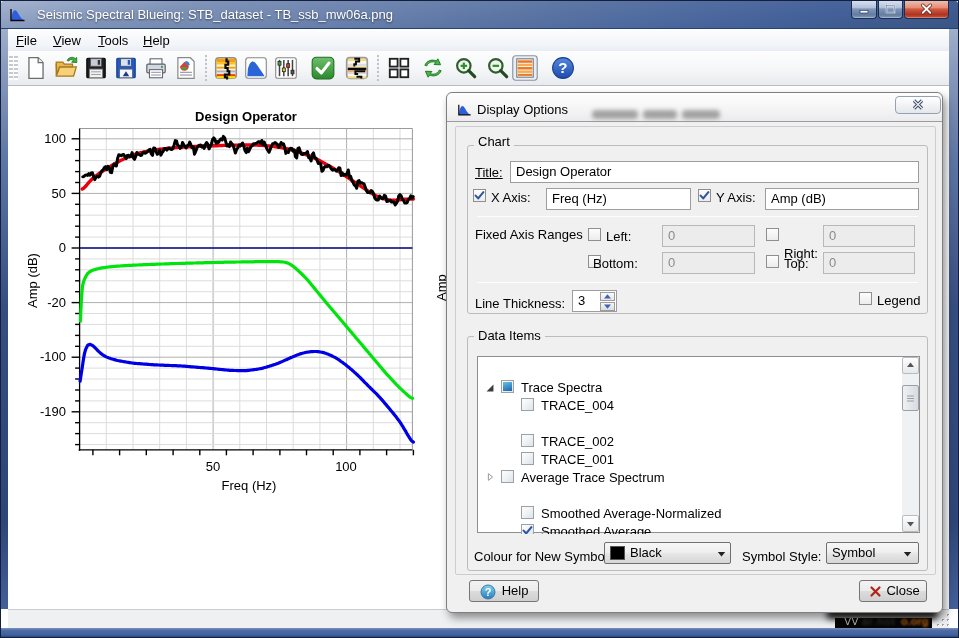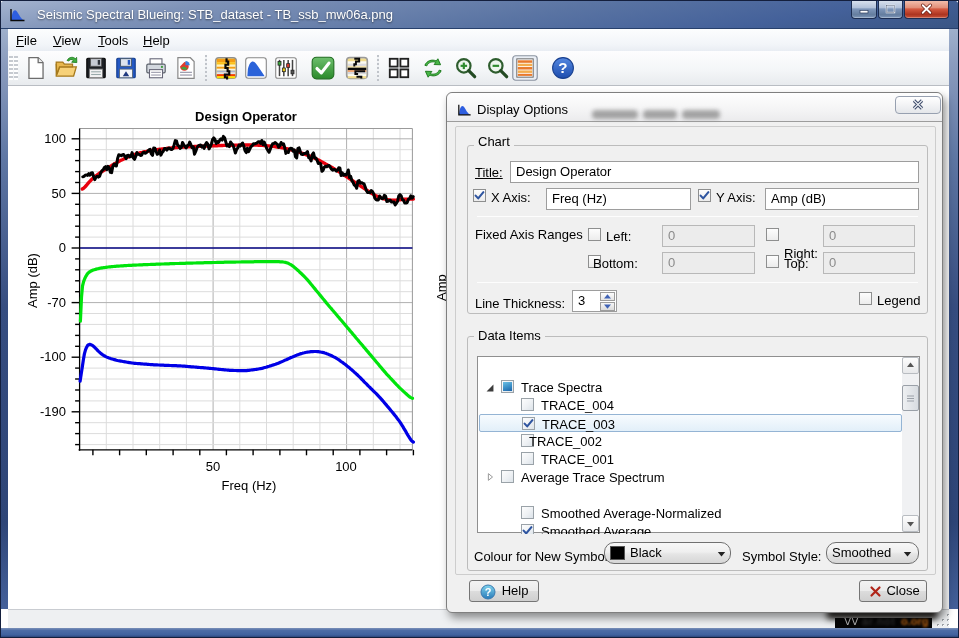--- a/index.html
+++ b/index.html
@@ -59,21 +59,21 @@
 #dlgtitletext{position:absolute;left:30px;top:9px}
 #dlgclose{position:absolute;left:448px;top:3px;width:46px;height:18px;border:1px solid #97a0b0;border-radius:4px;
  background:linear-gradient(180deg,#ffffff 0,#f1f2f4 55%,#e4e6ea 100%)}
 .smudge{position:absolute;background:#8f8f8f;filter:blur(2.2px);border-radius:4px;opacity:.8}
 .group{position:absolute;border:1px solid #bcbcbc;border-radius:3px}
 .lbl{position:absolute;white-space:nowrap}
 .field{position:absolute;height:22px;background:#fff;border:1px solid #9d9d9d;padding:2px 0 0 5px;white-space:nowrap}
 .field.dis{background:#ececec;border:1px solid #b8b8b8;color:#8b8b8b}
 .cb{position:absolute;width:13px;height:13px;background:linear-gradient(180deg,#fdfdfd,#ececec);border:1px solid #8e8f8f}
 .sep{position:absolute;height:1px;background:#cfcfcf;border-bottom:1px solid #fdfdfd}
-.combo{position:absolute;height:22px;border:1px solid #707070;border-radius:10px;
+.combo{position:absolute;height:22px;border:1px solid #707070;border-radius:2px;
  background:linear-gradient(180deg,#f7f7f7 0,#efefef 45%,#e5e5e5 55%,#d6d6d6 100%);padding:2px 0 0 6px}
 .btn{position:absolute;height:22px;border:1px solid #757575;border-radius:3px;
  background:linear-gradient(180deg,#f3f3f3 0,#ebebeb 48%,#dcdcdc 52%,#cfcfcf 100%);text-align:center;padding-top:2px}
 
 #tree{position:absolute;left:30px;top:263px;width:443px;height:177px;background:#fff;border:1px solid #8f8f8f}
 #treehdr{position:absolute;left:0;top:0;width:424px;height:20px;
  background:linear-gradient(180deg,#ffffff 0,#f6f7f9 60%,#eef0f3 100%);border-bottom:1px solid #d4d6da;border-right:1px solid #d4d6da;padding:2px 0 0 6px}
 .trow{position:absolute;left:1px;width:423px;height:18px}
 .trow span{position:absolute;top:2px}
 .tsel{background:linear-gradient(180deg,#f7fbfe 0,#e2eff9 100%);border:1px solid #94b4d4;border-radius:2px}
@@ -356,21 +356,21 @@
 <line x1="413.4" y1="363.8" x2="413.4" y2="369.3" stroke="#000" stroke-width="1.4"></line>
 <polyline points="82.3,103.0 83.6,102.2 84.9,101.0 86.3,99.5 87.6,97.9 88.9,96.4 90.3,94.9 91.6,93.5 92.9,92.3 94.3,91.2 95.6,90.1 97.0,89.1 98.3,88.1 99.6,87.2 101.0,86.2 102.3,85.4 103.6,84.5 105.0,83.7 106.3,82.8 107.6,82.0 109.0,81.2 110.3,80.4 111.6,79.6 113.0,78.8 114.3,78.0 115.6,77.2 117.0,76.5 118.3,75.8 119.6,75.0 121.0,74.3 122.3,73.7 123.7,73.0 125.0,72.4 126.3,71.7 127.7,71.1 129.0,70.5 130.3,69.9 131.7,69.4 133.0,68.9 134.3,68.5 135.7,68.1 137.0,67.7 138.3,67.3 139.7,67.0 141.0,66.7 142.3,66.4 143.7,66.0 145.0,65.7 146.3,65.5 147.7,65.2 149.0,65.0 150.4,64.7 151.7,64.5 153.0,64.3 154.4,64.1 155.7,63.8 157.0,63.6 158.4,63.4 159.7,63.2 161.0,63.1 162.4,62.9 163.7,62.8 165.0,62.6 166.4,62.5 167.7,62.3 169.0,62.2 170.4,62.1 171.7,61.9 173.1,61.8 174.4,61.7 175.7,61.6 177.1,61.5 178.4,61.4 179.7,61.3 181.1,61.2 182.4,61.1 183.7,61.1 185.1,61.0 186.4,60.9 187.7,60.8 189.1,60.8 190.4,60.7 191.7,60.6 193.1,60.6 194.4,60.5 195.7,60.4 197.1,60.4 198.4,60.3 199.8,60.2 201.1,60.2 202.4,60.1 203.8,60.1 205.1,60.1 206.4,60.0 207.8,60.0 209.1,59.9 210.4,59.9 211.8,59.8 213.1,59.8 214.4,59.7 215.8,59.7 217.1,59.7 218.4,59.6 219.8,59.6 221.1,59.5 222.4,59.5 223.8,59.4 225.1,59.4 226.4,59.4 227.8,59.3 229.1,59.3 230.5,59.3 231.8,59.2 233.1,59.2 234.5,59.2 235.8,59.1 237.1,59.1 238.5,59.1 239.8,59.0 241.1,59.0 242.5,59.0 243.8,59.0 245.1,59.0 246.5,59.0 247.8,59.0 249.1,59.0 250.5,59.0 251.8,59.0 253.1,59.0 254.5,59.0 255.8,59.1 257.2,59.1 258.5,59.2 259.8,59.3 261.2,59.4 262.5,59.4 263.8,59.5 265.2,59.6 266.5,59.7 267.8,59.9 269.2,60.0 270.5,60.1 271.8,60.3 273.2,60.4 274.5,60.6 275.8,60.8 277.2,61.0 278.5,61.2 279.9,61.4 281.2,61.6 282.5,61.9 283.9,62.1 285.2,62.4 286.5,62.7 287.9,63.0 289.2,63.3 290.5,63.6 291.9,64.0 293.2,64.4 294.5,64.8 295.9,65.2 297.2,65.6 298.5,66.0 299.9,66.4 301.2,66.9 302.5,67.3 303.9,67.8 305.2,68.3 306.5,68.8 307.9,69.3 309.2,69.9 310.6,70.4 311.9,71.0 313.2,71.6 314.6,72.2 315.9,72.8 317.2,73.4 318.6,74.1 319.9,74.8 321.2,75.5 322.6,76.2 323.9,76.9 325.2,77.7 326.6,78.4 327.9,79.2 329.2,79.9 330.6,80.7 331.9,81.5 333.2,82.3 334.6,83.1 335.9,83.9 337.3,84.7 338.6,85.6 339.9,86.4 341.3,87.3 342.6,88.1 343.9,89.0 345.3,89.9 346.6,90.7 347.9,91.6 349.3,92.5 350.6,93.4 351.9,94.3 353.3,95.2 354.6,96.1 355.9,97.0 357.3,97.8 358.6,98.7 359.9,99.6 361.3,100.5 362.6,101.4 364.0,102.3 365.3,103.2 366.6,104.1 368.0,105.0 369.3,105.8 370.6,106.7 372.0,107.5 373.3,108.2 374.6,109.0 376.0,109.7 377.3,110.3 378.6,111.0 380.0,111.5 381.3,112.0 382.6,112.5 384.0,112.9 385.3,113.2 386.6,113.5 388.0,113.8 389.3,113.9 390.7,114.1 392.0,114.2 393.3,114.2 394.7,114.2 396.0,114.1 397.3,114.0 398.7,113.9 400.0,113.7 401.3,113.6 402.7,113.5 404.0,113.3 405.3,113.2 406.7,113.2 408.0,113.1 409.3,113.1 410.7,113.1 412.0,113.1 413.4,113.1" fill="none" stroke="#e8000d" stroke-width="3.4" stroke-linejoin="round" stroke-linecap="round"></polyline>
 <polyline points="82.8,90.8 84.0,90.4 85.2,89.2 86.4,88.9 87.6,89.4 88.8,87.7 90.0,89.2 91.2,86.9 92.4,86.7 93.6,90.5 94.8,93.6 96.0,91.1 97.2,90.2 98.4,91.1 99.6,90.3 100.8,86.8 102.0,84.6 103.2,83.7 104.4,81.5 105.6,80.7 106.8,83.6 108.0,80.4 109.2,81.7 110.4,86.3 111.6,86.7 112.8,80.4 114.0,78.1 115.2,79.5 116.4,80.0 117.6,72.5 118.8,68.8 120.1,69.1 121.3,69.7 122.5,68.8 123.7,68.6 124.9,70.4 126.1,72.6 127.3,69.5 128.5,69.3 129.7,70.9 130.9,70.3 132.1,66.6 133.3,71.8 134.5,73.3 135.7,70.5 136.9,66.5 138.1,68.3 139.3,68.4 140.5,69.5 141.7,69.0 142.9,66.6 144.1,66.3 145.3,67.3 146.5,66.6 147.7,65.3 148.9,63.9 150.1,63.4 151.3,67.9 152.5,69.4 153.7,62.0 154.9,62.2 156.1,65.5 157.3,68.3 158.5,67.4 159.7,64.0 160.9,69.1 162.1,66.6 163.3,65.2 164.5,62.6 165.7,62.6 166.9,64.1 168.1,62.4 169.3,61.9 170.5,63.2 171.7,63.5 172.9,62.6 174.1,59.0 175.3,54.6 176.5,54.9 177.7,59.3 178.9,60.1 180.1,62.4 181.3,61.5 182.5,56.5 183.7,58.6 184.9,60.3 186.1,62.0 187.3,59.7 188.5,59.2 189.7,56.1 190.9,58.7 192.1,61.8 193.3,60.8 194.5,68.2 195.7,65.5 196.9,62.1 198.1,60.1 199.3,59.4 200.6,59.0 201.8,61.1 203.0,59.8 204.2,62.4 205.4,58.5 206.6,56.5 207.8,58.2 209.0,62.9 210.2,60.8 211.4,58.0 212.6,53.5 213.8,51.9 215.0,53.7 216.2,57.5 217.4,55.6 218.6,56.4 219.8,54.1 221.0,52.8 222.2,54.1 223.4,50.4 224.6,51.7 225.8,55.9 227.0,60.0 228.2,58.8 229.4,60.6 230.6,56.0 231.8,57.8 233.0,59.1 234.2,62.7 235.4,67.0 236.6,63.5 237.8,61.8 239.0,59.0 240.2,60.1 241.4,58.5 242.6,57.0 243.8,60.1 245.0,64.5 246.2,66.6 247.4,62.2 248.6,65.7 249.8,63.1 251.0,60.6 252.2,59.7 253.4,57.7 254.6,58.0 255.8,57.4 257.0,57.1 258.2,55.7 259.4,55.8 260.6,57.3 261.8,54.5 263.0,58.7 264.2,56.0 265.4,59.0 266.6,62.2 267.8,64.3 269.0,66.3 270.2,63.5 271.4,60.2 272.6,57.8 273.8,57.6 275.0,56.5 276.2,57.5 277.4,58.2 278.6,61.3 279.9,59.5 281.1,56.5 282.3,58.4 283.5,57.7 284.7,61.5 285.9,67.4 287.1,65.9 288.3,66.5 289.5,63.1 290.7,62.3 291.9,62.4 293.1,65.1 294.3,63.9 295.5,70.7 296.7,71.9 297.9,62.3 299.1,61.9 300.3,65.5 301.5,68.3 302.7,68.5 303.9,67.6 305.1,67.4 306.3,67.0 307.5,65.6 308.7,71.8 309.9,72.1 311.1,74.9 312.3,68.6 313.5,66.9 314.7,72.0 315.9,72.1 317.1,74.3 318.3,77.5 319.5,76.9 320.7,77.7 321.9,85.3 323.1,84.3 324.3,81.1 325.5,80.2 326.7,80.8 327.9,79.7 329.1,79.6 330.3,81.2 331.5,83.1 332.7,84.2 333.9,83.5 335.1,83.8 336.3,85.1 337.5,84.3 338.7,81.8 339.9,82.0 341.1,89.5 342.3,86.9 343.5,89.3 344.7,88.3 345.9,89.1 347.1,87.3 348.3,84.0 349.5,91.6 350.7,90.4 351.9,94.6 353.1,96.4 354.3,99.1 355.5,99.9 356.7,102.2 357.9,95.1 359.1,94.6 360.4,97.1 361.6,96.7 362.8,97.3 364.0,97.9 365.2,101.0 366.4,104.5 367.6,106.4 368.8,106.6 370.0,106.7 371.2,104.6 372.4,105.4 373.6,107.6 374.8,112.1 376.0,113.5 377.2,114.0 378.4,113.9 379.6,110.0 380.8,111.5 382.0,112.7 383.2,112.4 384.4,109.4 385.6,110.0 386.8,115.4 388.0,115.3 389.2,114.6 390.4,114.2 391.6,116.1 392.8,115.9 394.0,116.1 395.2,119.0 396.4,117.2 397.6,115.2 398.8,109.8 400.0,108.7 401.2,109.9 402.4,113.7 403.6,114.4 404.8,117.0 406.0,117.1 407.2,116.6 408.4,113.3 409.6,112.6 410.8,109.8 412.0,112.2 413.2,110.7" fill="none" stroke="#000000" stroke-width="3.0" stroke-linejoin="round" stroke-linecap="round"></polyline>
 <polyline points="80.4,235.2 81.5,211.1 82.5,200.0 83.6,195.6 84.7,192.7 85.7,190.6 86.8,188.8 87.9,187.3 88.9,186.4 90.0,185.6 91.1,185.0 92.1,184.5 93.2,184.0 94.3,183.7 95.4,183.4 96.4,183.1 97.5,182.8 98.6,182.6 99.6,182.3 100.7,182.1 101.8,181.9 102.8,181.8 103.9,181.6 105.0,181.5 106.0,181.3 107.1,181.2 108.2,181.0 109.2,180.9 110.3,180.8 111.4,180.7 112.4,180.6 113.5,180.5 114.6,180.4 115.6,180.3 116.7,180.2 117.8,180.1 118.8,180.1 119.9,180.0 121.0,179.9 122.1,179.9 123.1,179.8 124.2,179.7 125.3,179.6 126.3,179.6 127.4,179.5 128.5,179.4 129.5,179.4 130.6,179.3 131.7,179.3 132.7,179.2 133.8,179.2 134.9,179.1 135.9,179.1 137.0,179.0 138.1,179.0 139.1,178.9 140.2,178.9 141.3,178.8 142.3,178.8 143.4,178.7 144.5,178.7 145.5,178.6 146.6,178.6 147.7,178.6 148.8,178.5 149.8,178.5 150.9,178.4 152.0,178.4 153.0,178.4 154.1,178.3 155.2,178.3 156.2,178.2 157.3,178.2 158.4,178.2 159.4,178.1 160.5,178.1 161.6,178.0 162.6,178.0 163.7,178.0 164.8,177.9 165.8,177.9 166.9,177.8 168.0,177.8 169.0,177.8 170.1,177.7 171.2,177.7 172.2,177.7 173.3,177.6 174.4,177.6 175.5,177.5 176.5,177.5 177.6,177.5 178.7,177.5 179.7,177.4 180.8,177.4 181.9,177.4 182.9,177.3 184.0,177.3 185.1,177.3 186.1,177.2 187.2,177.2 188.3,177.2 189.3,177.1 190.4,177.1 191.5,177.1 192.5,177.1 193.6,177.0 194.7,177.0 195.7,177.0 196.8,176.9 197.9,176.9 198.9,176.9 200.0,176.8 201.1,176.8 202.2,176.8 203.2,176.8 204.3,176.7 205.4,176.7 206.4,176.7 207.5,176.7 208.6,176.6 209.6,176.6 210.7,176.6 211.8,176.6 212.8,176.5 213.9,176.5 215.0,176.5 216.0,176.5 217.1,176.4 218.2,176.4 219.2,176.4 220.3,176.3 221.4,176.3 222.4,176.3 223.5,176.3 224.6,176.2 225.6,176.2 226.7,176.2 227.8,176.2 228.9,176.2 229.9,176.1 231.0,176.1 232.1,176.1 233.1,176.1 234.2,176.1 235.3,176.1 236.3,176.0 237.4,176.0 238.5,176.0 239.5,176.0 240.6,176.0 241.7,175.9 242.7,175.9 243.8,175.9 244.9,175.9 245.9,175.9 247.0,175.9 248.1,175.8 249.1,175.8 250.2,175.8 251.3,175.8 252.3,175.8 253.4,175.8 254.5,175.7 255.6,175.7 256.6,175.7 257.7,175.7 258.8,175.7 259.8,175.7 260.9,175.7 262.0,175.7 263.0,175.6 264.1,175.6 265.2,175.6 266.2,175.6 267.3,175.6 268.4,175.6 269.4,175.6 270.5,175.6 271.6,175.6 272.6,175.6 273.7,175.6 274.8,175.6 275.8,175.6 276.9,175.6 278.0,175.7 279.0,175.7 280.1,175.8 281.2,175.8 282.3,175.9 283.3,176.0 284.4,176.2 285.5,176.4 286.5,176.7 287.6,177.1 288.7,177.5 289.7,178.1 290.8,178.7 291.9,179.4 292.9,180.1 294.0,181.0 295.1,181.9 296.1,182.8 297.2,183.7 298.3,184.7 299.3,185.7 300.4,186.7 301.5,187.7 302.5,188.8 303.6,189.8 304.7,190.9 305.7,192.0 306.8,193.2 307.9,194.4 309.0,195.6 310.0,196.9 311.1,198.2 312.2,199.5 313.2,200.8 314.3,202.1 315.4,203.4 316.4,204.7 317.5,206.0 318.6,207.3 319.6,208.6 320.7,209.9 321.8,211.2 322.8,212.5 323.9,213.8 325.0,215.1 326.0,216.4 327.1,217.7 328.2,219.0 329.2,220.2 330.3,221.5 331.4,222.7 332.4,224.0 333.5,225.2 334.6,226.5 335.7,227.8 336.7,229.0 337.8,230.3 338.9,231.5 339.9,232.8 341.0,234.0 342.1,235.3 343.1,236.5 344.2,237.8 345.3,239.1 346.3,240.3 347.4,241.6 348.5,242.8 349.5,244.1 350.6,245.4 351.7,246.6 352.7,247.9 353.8,249.2 354.9,250.4 355.9,251.7 357.0,253.0 358.1,254.2 359.1,255.5 360.2,256.8 361.3,258.0 362.4,259.3 363.4,260.6 364.5,261.8 365.6,263.1 366.6,264.4 367.7,265.6 368.8,266.9 369.8,268.2 370.9,269.4 372.0,270.7 373.0,272.0 374.1,273.2 375.2,274.5 376.2,275.8 377.3,277.0 378.4,278.3 379.4,279.6 380.5,280.8 381.6,282.1 382.6,283.4 383.7,284.6 384.8,285.9 385.8,287.1 386.9,288.3 388.0,289.5 389.1,290.6 390.1,291.8 391.2,292.9 392.3,294.1 393.3,295.2 394.4,296.4 395.5,297.5 396.5,298.6 397.6,299.7 398.7,300.8 399.7,301.9 400.8,302.9 401.9,303.9 402.9,304.9 404.0,305.9 405.1,306.9 406.1,307.8 407.2,308.8 408.3,309.7 409.3,310.6 410.4,311.4 411.5,311.9 412.5,312.3" fill="none" stroke="#00e40c" stroke-width="3.2" stroke-linejoin="round" stroke-linecap="round"></polyline>
 <polyline points="80.1,295.2 81.2,288.1 82.3,281.0 83.3,274.2 84.4,267.9 85.5,263.8 86.5,261.4 87.6,259.4 88.7,258.7 89.7,258.4 90.8,258.6 91.9,259.1 92.9,259.8 94.0,260.7 95.1,261.8 96.2,262.9 97.2,264.0 98.3,265.1 99.4,266.1 100.4,267.0 101.5,267.9 102.6,268.7 103.6,269.4 104.7,270.0 105.8,270.6 106.8,271.1 107.9,271.6 109.0,272.0 110.0,272.3 111.1,272.7 112.2,273.0 113.2,273.3 114.3,273.6 115.4,273.9 116.4,274.2 117.5,274.5 118.6,274.7 119.7,274.9 120.7,275.1 121.8,275.3 122.9,275.5 123.9,275.7 125.0,275.8 126.1,276.0 127.1,276.2 128.2,276.4 129.3,276.6 130.3,276.7 131.4,276.9 132.5,277.0 133.5,277.2 134.6,277.3 135.7,277.4 136.7,277.5 137.8,277.6 138.9,277.7 139.9,277.7 141.0,277.8 142.1,277.9 143.1,278.0 144.2,278.1 145.3,278.1 146.4,278.2 147.4,278.3 148.5,278.4 149.6,278.5 150.6,278.6 151.7,278.6 152.8,278.7 153.8,278.8 154.9,278.8 156.0,278.9 157.0,278.9 158.1,279.0 159.2,279.0 160.2,279.1 161.3,279.1 162.4,279.2 163.4,279.2 164.5,279.3 165.6,279.3 166.6,279.3 167.7,279.4 168.8,279.4 169.8,279.5 170.9,279.5 172.0,279.6 173.1,279.6 174.1,279.7 175.2,279.7 176.3,279.7 177.3,279.8 178.4,279.8 179.5,279.9 180.5,279.9 181.6,280.0 182.7,280.1 183.7,280.2 184.8,280.2 185.9,280.3 186.9,280.4 188.0,280.5 189.1,280.6 190.1,280.7 191.2,280.8 192.3,280.9 193.3,280.9 194.4,281.0 195.5,281.1 196.5,281.2 197.6,281.3 198.7,281.4 199.8,281.5 200.8,281.6 201.9,281.6 203.0,281.7 204.0,281.8 205.1,281.9 206.2,282.0 207.2,282.1 208.3,282.2 209.4,282.3 210.4,282.4 211.5,282.5 212.6,282.6 213.6,282.7 214.7,282.8 215.8,282.9 216.8,283.0 217.9,283.2 219.0,283.3 220.0,283.4 221.1,283.5 222.2,283.6 223.2,283.7 224.3,283.8 225.4,283.9 226.5,284.0 227.5,284.1 228.6,284.2 229.7,284.3 230.7,284.3 231.8,284.4 232.9,284.4 233.9,284.5 235.0,284.5 236.1,284.5 237.1,284.6 238.2,284.6 239.3,284.6 240.3,284.7 241.4,284.7 242.5,284.7 243.5,284.7 244.6,284.7 245.7,284.6 246.7,284.6 247.8,284.4 248.9,284.3 249.9,284.2 251.0,284.0 252.1,283.9 253.2,283.8 254.2,283.6 255.3,283.5 256.4,283.3 257.4,283.2 258.5,283.0 259.6,282.8 260.6,282.6 261.7,282.4 262.8,282.1 263.8,281.8 264.9,281.5 266.0,281.2 267.0,280.9 268.1,280.5 269.2,280.2 270.2,279.9 271.3,279.6 272.4,279.2 273.4,278.9 274.5,278.5 275.6,278.2 276.6,277.8 277.7,277.4 278.8,277.0 279.9,276.5 280.9,276.1 282.0,275.6 283.1,275.1 284.1,274.6 285.2,274.1 286.3,273.7 287.3,273.2 288.4,272.7 289.5,272.3 290.5,271.8 291.6,271.3 292.7,270.9 293.7,270.4 294.8,270.0 295.9,269.6 296.9,269.1 298.0,268.7 299.1,268.3 300.1,267.9 301.2,267.6 302.3,267.3 303.3,267.0 304.4,266.8 305.5,266.5 306.6,266.3 307.6,266.1 308.7,266.0 309.8,265.8 310.8,265.7 311.9,265.6 313.0,265.6 314.0,265.5 315.1,265.5 316.2,265.5 317.2,265.6 318.3,265.7 319.4,265.8 320.4,266.0 321.5,266.2 322.6,266.4 323.6,266.6 324.7,267.0 325.8,267.3 326.8,267.7 327.9,268.1 329.0,268.6 330.0,269.1 331.1,269.5 332.2,270.0 333.2,270.6 334.3,271.1 335.4,271.7 336.5,272.3 337.5,273.0 338.6,273.7 339.7,274.4 340.7,275.2 341.8,276.0 342.9,276.7 343.9,277.5 345.0,278.3 346.1,279.1 347.1,280.0 348.2,280.9 349.3,281.7 350.3,282.7 351.4,283.6 352.5,284.5 353.5,285.4 354.6,286.4 355.7,287.3 356.7,288.3 357.8,289.3 358.9,290.4 360.0,291.4 361.0,292.5 362.1,293.6 363.2,294.7 364.2,295.8 365.3,296.9 366.4,297.9 367.4,299.0 368.5,300.1 369.6,301.1 370.6,302.2 371.7,303.2 372.8,304.3 373.8,305.3 374.9,306.4 376.0,307.4 377.0,308.5 378.1,309.6 379.2,310.8 380.2,311.9 381.3,313.1 382.4,314.4 383.4,315.6 384.5,316.9 385.6,318.1 386.7,319.4 387.7,320.7 388.8,321.9 389.9,323.2 390.9,324.5 392.0,325.8 393.1,327.1 394.1,328.4 395.2,329.7 396.3,331.1 397.3,332.5 398.4,333.9 399.5,335.4 400.5,336.9 401.6,338.6 402.7,340.3 403.7,342.1 404.8,343.9 405.9,345.7 406.9,347.6 408.0,349.4 409.1,351.1 410.1,352.8 411.2,354.3 412.3,355.4 413.4,356.1" fill="none" stroke="#0000e6" stroke-width="3.2" stroke-linejoin="round" stroke-linecap="round"></polyline>
 </svg>
   <div id="charttitle">Design Operator</div>
   <div class="ylab" style="left:26px;top:131px">100</div>
   <div class="ylab" style="left:26px;top:186px">50</div>
   <div class="ylab" style="left:26px;top:240px">0</div>
-  <div class="ylab" style="left:26px;top:295px">-70</div>
+  <div class="ylab" style="left:26px;top:295px">-20</div>
   <div class="ylab" style="left:26px;top:349px">-100</div>
   <div class="ylab" style="left:26px;top:404px">-190</div>
   <div class="xlab" style="left:193px;top:459px">50</div>
   <div class="xlab" style="left:326px;top:459px">100</div>
   <div id="ylabel">Amp (dB)</div>
   <div id="xlabel">Freq (Hz)</div>
   <div id="ylabel2">Amp</div>
   <div id="statusbar"></div>
   <div id="grip"><svg width="15" height="15" viewBox="0 0 15 15">
     <g fill="#9ea3a8">
@@ -471,31 +471,23 @@
             </svg>
             <div class="tcb" style="left:22px">
               <div class="part"></div>
             </div>
             <span style="left:42px">Trace Spectra</span>
           </div>
           <div class="trow" style="top:19px">
             <div class="tcb" style="left:42px"></div>
             <span style="left:62px">TRACE_004</span>
           </div>
-          <div class="trow tsel" style="top:37px">
-            <div class="tcb" style="left:42px">
-              <svg width="13" height="13" viewBox="0 0 13 13" style="position:absolute;left:-1px;top:-1px">
-                <path d="M2.6 6.6 L5.2 9.4 L10.4 3.2" fill="none" stroke="#2f55a0" stroke-width="2.1" stroke-linecap="round" stroke-linejoin="round"></path>
-              </svg>
-            </div>
-            <span style="left:62px">TRACE_003</span>
-          </div>
           <div class="trow" style="top:55px">
             <div class="tcb" style="left:42px"></div>
-            <span style="left:50px">TRACE_002</span>
+            <span style="left:62px">TRACE_002</span>
           </div>
           <div class="trow" style="top:73px">
             <div class="tcb" style="left:42px"></div>
             <span style="left:62px">TRACE_001</span>
           </div>
           <div class="trow" style="top:91px">
             <svg class="exp" style="left:6px;top:4px" width="10" height="11" viewBox="0 0 10 11">
               <path d="M3.2 1.8 L7.8 5.5 L3.2 9.2 Z" fill="#fff" stroke="#9a9a9a" stroke-width="1.1"></path>
             </svg>
             <div class="tcb" style="left:22px"></div>
@@ -529,21 +521,21 @@
       <div class="lbl" style="left:27px;top:456px;">Colour for New Symbol:</div>
       <div class="combo" style="left:157px;top:449px;width:127px">
         <div class="abs" style="left:5px;top:3px;width:15px;height:14px;background:#000;border:1px solid #555"></div>
         <div class="abs" style="left:25px;top:2px">Black</div>
         <svg class="abs" style="left:112px;top:8px" width="9" height="7" viewBox="0 0 9 7">
           <path d="M0.8 1 L4.5 5.6 L8.2 1 Z" fill="#222"></path>
         </svg>
       </div>
       <div class="lbl" style="left:295px;top:456px;">Symbol Style:</div>
       <div class="combo" style="left:379px;top:449px;width:93px">
-        <div class="abs" style="left:5px;top:2px">Smoothed</div>
+        <div class="abs" style="left:5px;top:2px">Symbol</div>
         <svg class="abs" style="left:76px;top:8px" width="9" height="7" viewBox="0 0 9 7">
           <path d="M0.8 1 L4.5 5.6 L8.2 1 Z" fill="#222"></path>
         </svg>
       </div>
       <div class="btn" style="left:22px;top:487px;width:70px"><svg class="abs" style="left:10px;top:3px" width="16" height="16" viewBox="0 0 16 16">
           <circle cx="8" cy="8" r="7" fill="url(#ghlp2)" stroke="#3a7ab0" stroke-width="1"></circle>
           <text x="8" y="12" font-size="11" font-weight="bold" fill="#fff" text-anchor="middle" font-family="Liberation Sans,sans-serif">?</text>
         </svg><span style="margin-left:22px">Help</span></div>
       <div class="btn" style="left:412px;top:487px;width:68px"><svg class="abs" style="left:9px;top:4px" width="13" height="13" viewBox="0 0 13 13">
           <path d="M2.5 2.5 L10.5 10.5 M10.5 2.5 L2.5 10.5" stroke="#b02418" stroke-width="2.2" stroke-linecap="round"></path>

